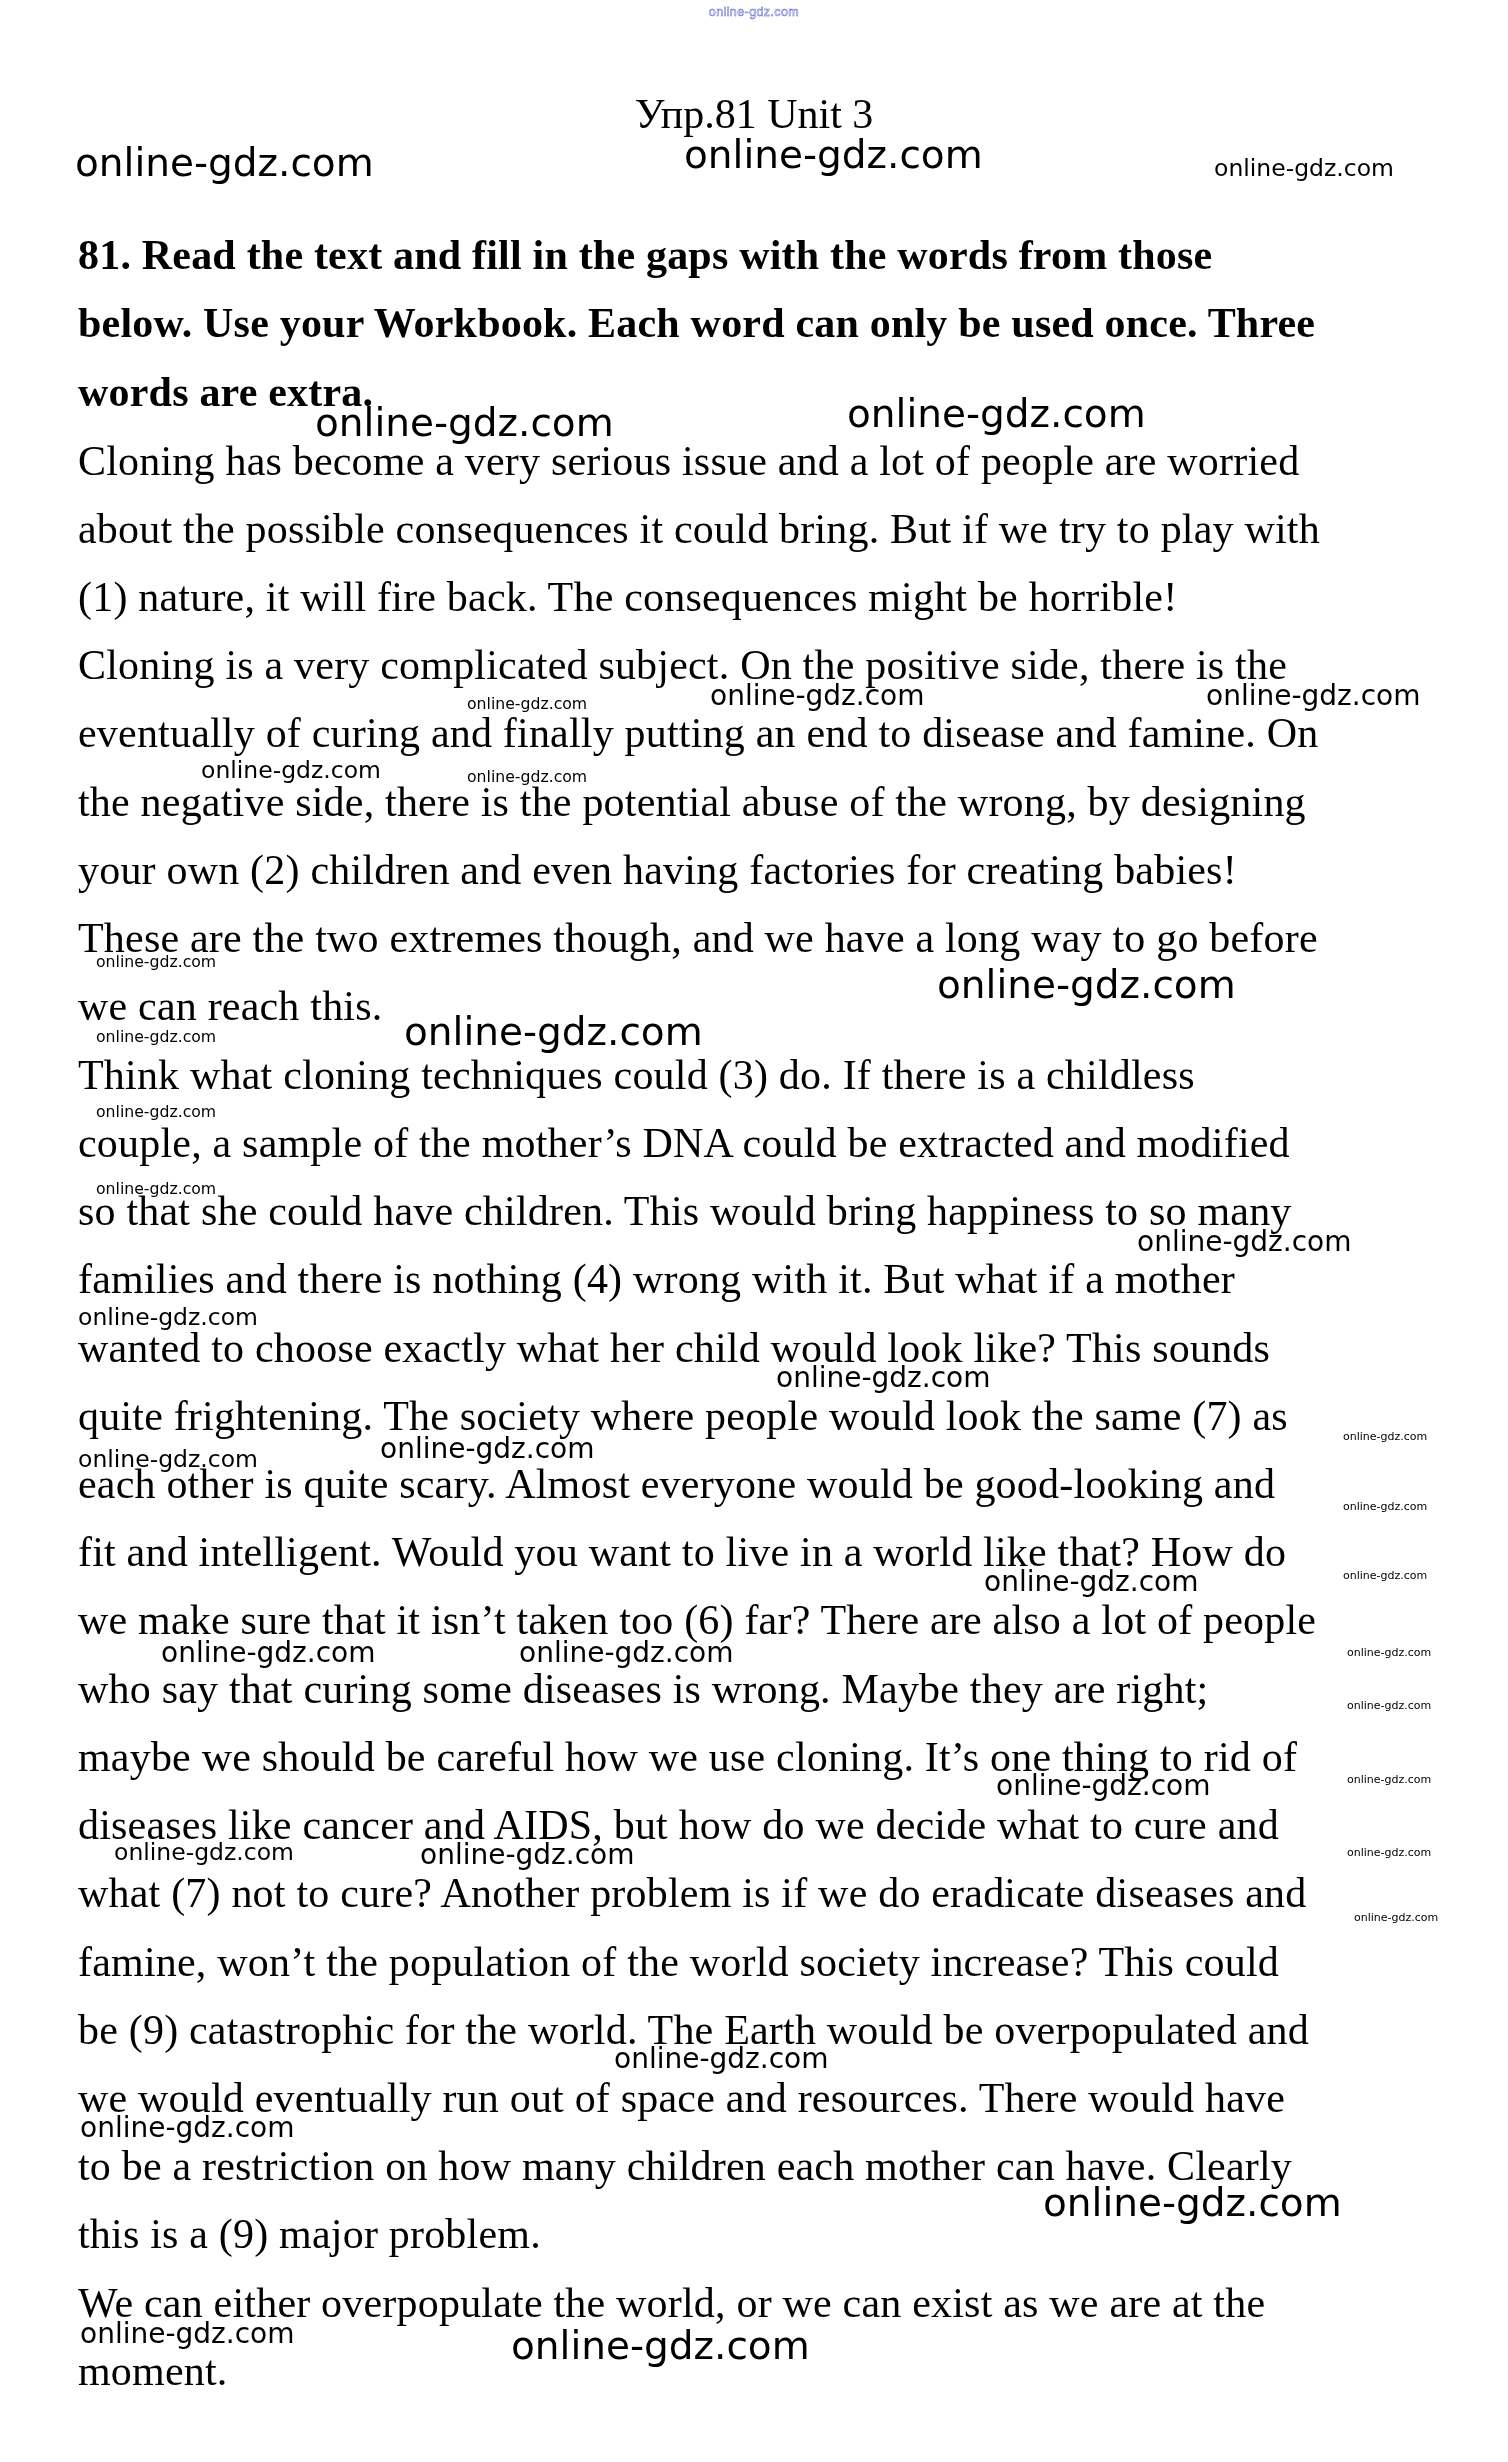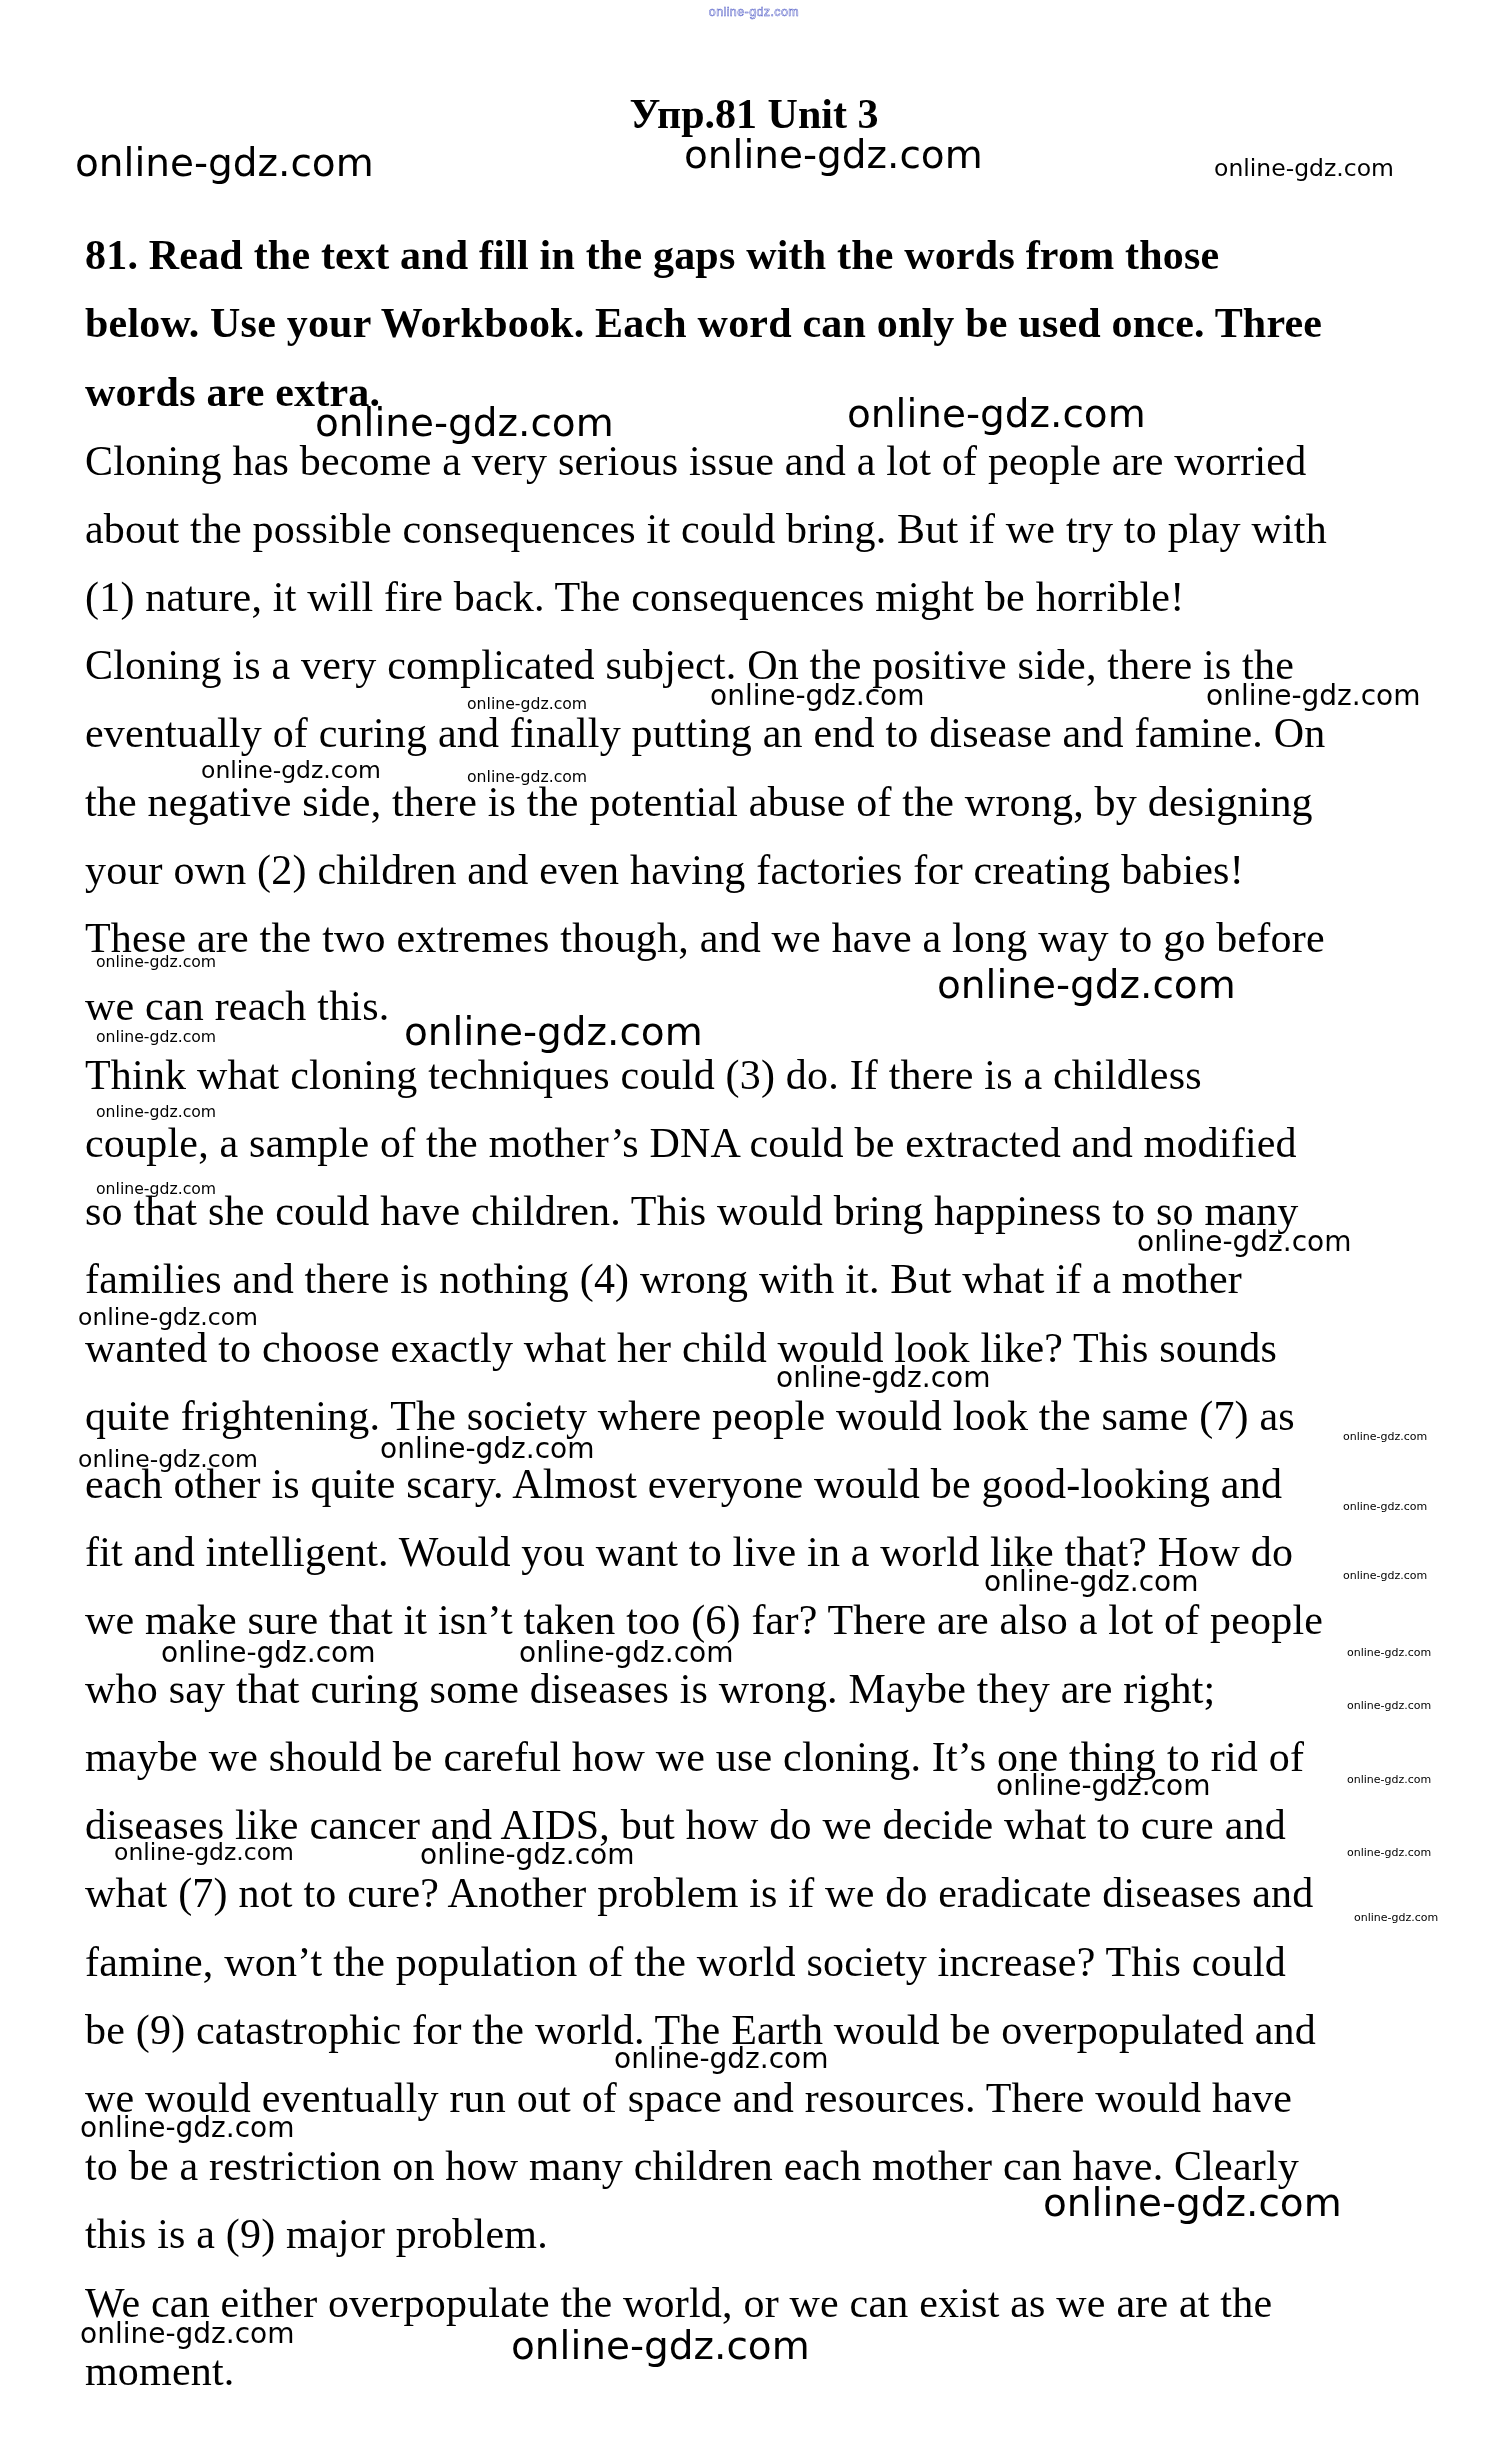--- a/index.html
+++ b/index.html
@@ -18,26 +18,26 @@
     text-align: center;
     font-family: "Liberation Sans", "DejaVu Sans", sans-serif;
     font-size: 12.5px; color: transparent;
     -webkit-text-stroke: 0.5px #5560c8;
     letter-spacing: 0.4px;
   }
 
   .title {
     position: absolute; left: 0; width: 1508px; top: 91px;
     text-align: center;
-    font-weight: bold; font-size: 42px; line-height: 47px;
+    font-weight: normal; font-size: 42px; line-height: 47px;
   }
 
   .lines { position: absolute; left: 78px; top: 0; width: 1364px; }
   .line {
-    position: absolute; left: 7px;
+    position: absolute; left: 0;
     white-space: nowrap;
     font-size: 42px; line-height: 47px;
     letter-spacing: 0.2px;
   }
   .line.bold { font-weight: bold; }
 
   .wm {
     position: absolute; white-space: nowrap;
     font-family: "DejaVu Sans", "Liberation Sans", sans-serif;
     color: #000000;

